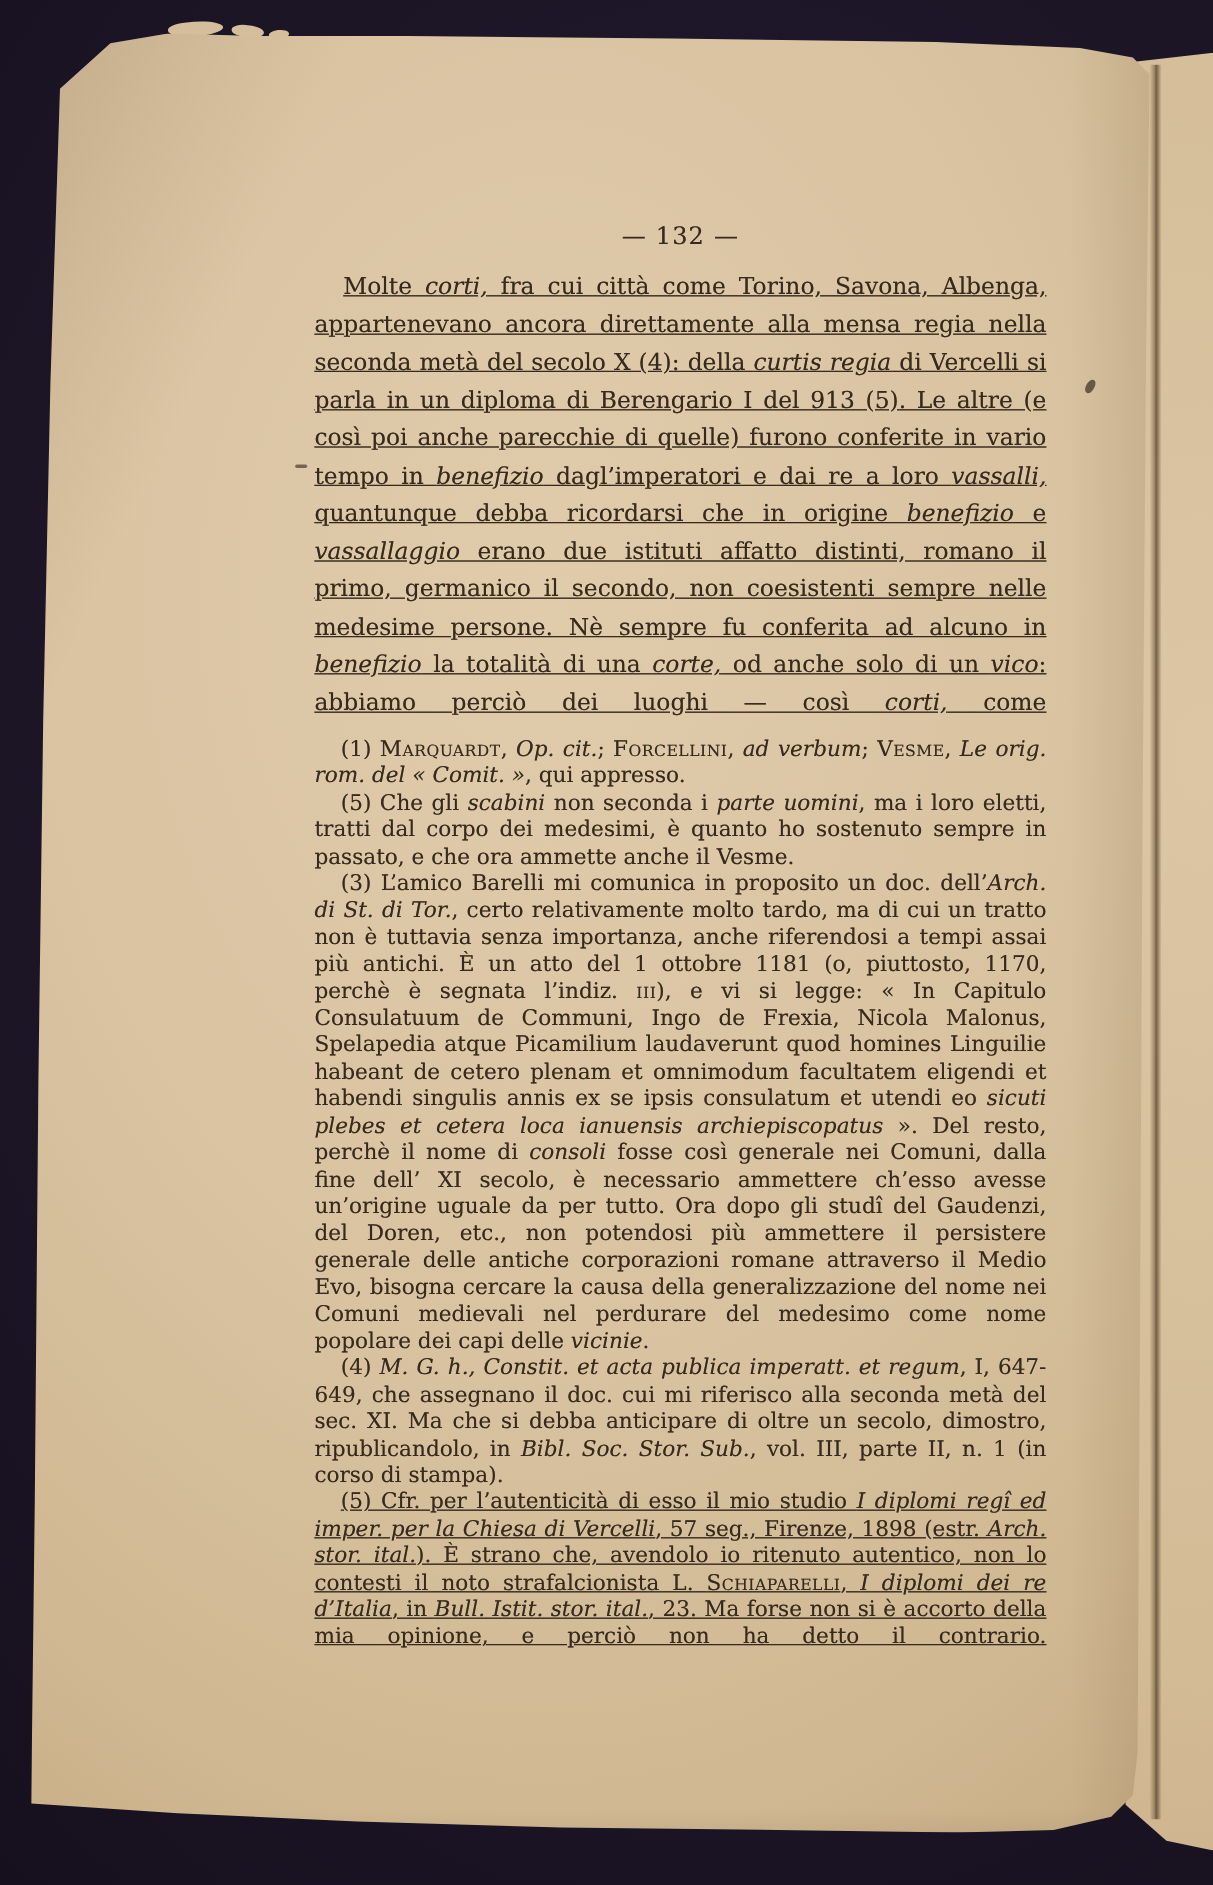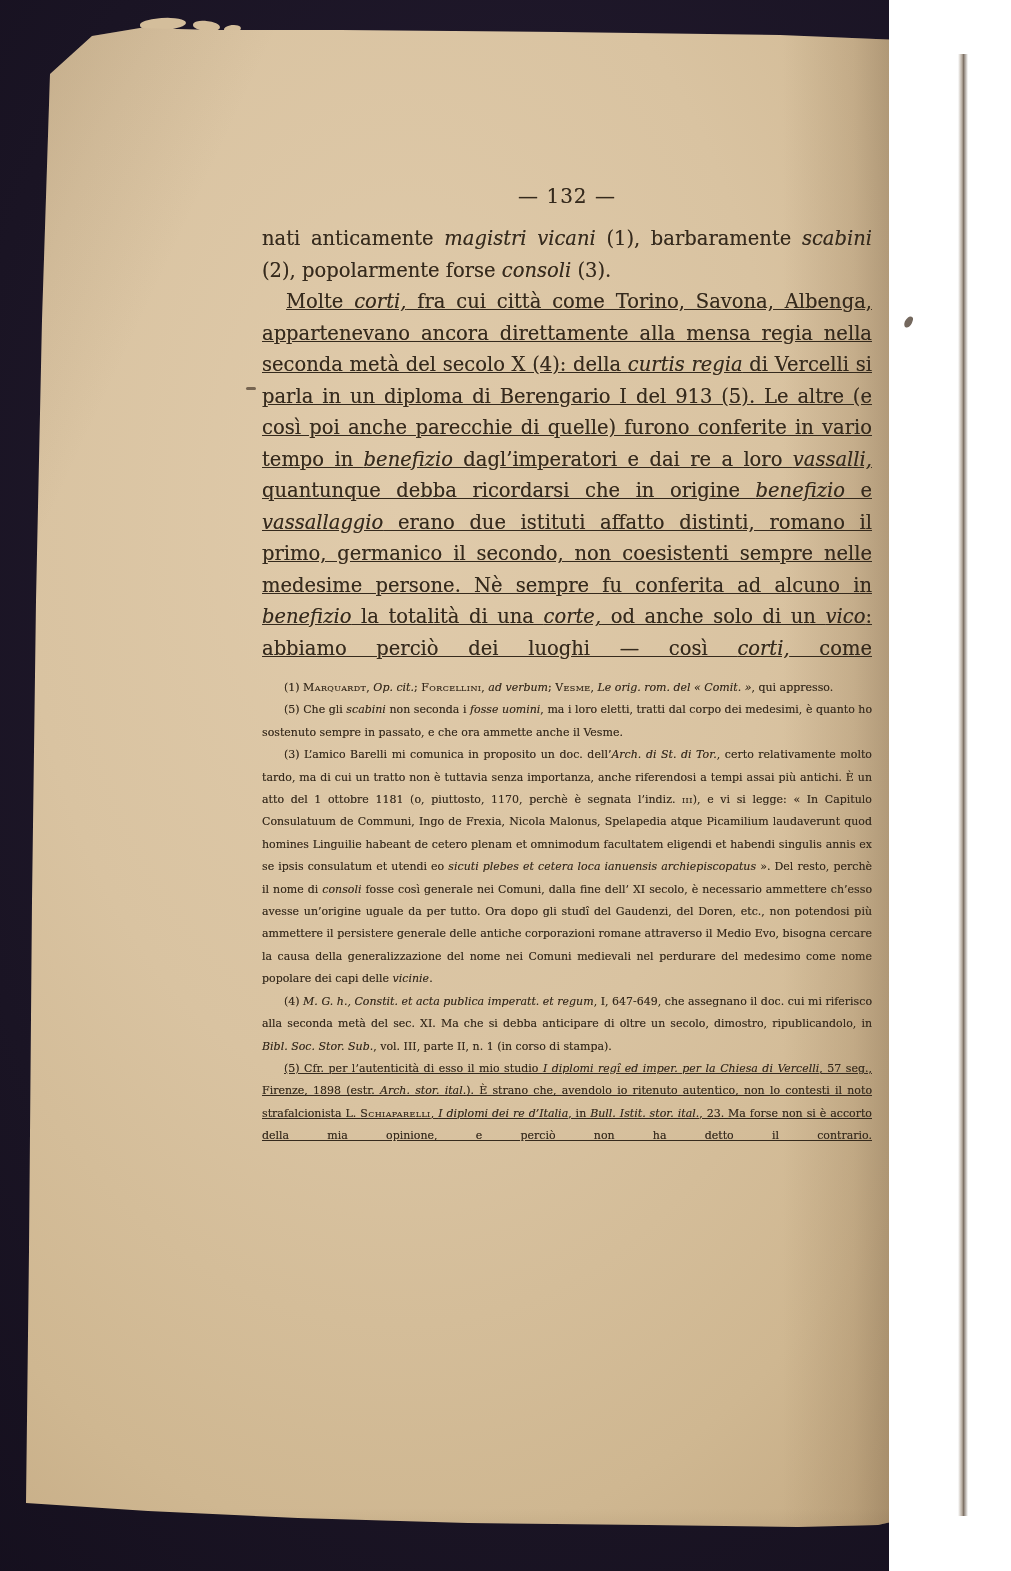--- a/index.html
+++ b/index.html
@@ -3,21 +3,21 @@
 <meta charset="utf-8">
 <style>
   html, body {
     margin: 0; padding: 0;
     width: 1011px; height: 1571px;
     overflow: hidden;
     font-family: "DejaVu Serif", serif;
   }
   .photo {
     position: relative;
-    width: 889px; height: 1571px;
+    width: 1011px; height: 1571px;
     background: radial-gradient(120% 100% at 60% 40%, #261d33 0%, #1a1424 55%, #110c19 100%);
   }
   
   .page-under {
     position: absolute; inset: 0;
     background:
       linear-gradient(to right, rgba(120,95,62,.35) 0%, rgba(0,0,0,0) 30%),
       radial-gradient(90% 80% at 100% 40%, #dcc6a4 0%, #d3bb96 60%, #c6ab83 100%);
     clip-path: polygon(940px 52px, 1011px 44px, 1011px 1542px, 972px 1534px, 938px 1504px, 936px 700px, 938px 300px);
   }
@@ -82,21 +82,21 @@
     line-height: 31.5px;
     text-align: justify;
     text-justify: inter-word;
     hyphens: auto;
     -webkit-hyphens: auto;
   }
   .indent { text-indent: 24px; }
   .flast { text-align-last: justify; text-decoration: underline; }
   .fns { margin-top: 13px; }
   .fn {
-    font-size: 11px;
+    font-size: 18px;
     line-height: 22.4px;
     text-align: justify;
     text-justify: inter-word;
     text-indent: 22px;
     hyphens: auto;
     -webkit-hyphens: auto;
   }
   .seg-i { font-style: italic; }
   .seg-sc { font-variant: small-caps; letter-spacing: .4px; }
 </style>
@@ -110,25 +110,24 @@
   <div class="chip chip2"></div>
   <div class="chip chip3"></div>
 
   <div class="page">
     <div class="speck"></div>
     <div class="margin-dash"></div>
 
     <div class="column">
       <div class="pageno">— 132 —</div>
 
-      <p class="main"><span class="seg-r">nati anticamente </span><span class="seg-i">magistri vicani</span><span class="seg-r"> (1), barbaramente </span><span class="seg-i">scabini</span><span class="seg-r"> (2), popolarmente forse </span><span class="seg-i">consoli</span><span class="seg-r"> (3).</span></p>
       <p class="main indent flast"><span class="seg-r">Molte </span><span class="seg-i">corti,</span><span class="seg-r"> fra cui città come Torino, Savona, Albenga, appartenevano ancora direttamente alla mensa regia nella seconda metà del secolo X (4): della </span><span class="seg-i">curtis regia</span><span class="seg-r"> di Vercelli si parla in un diploma di Berengario I del 913 (5). Le altre (e così poi anche parecchie di quelle) furono conferite in vario tempo in </span><span class="seg-i">benefizio</span><span class="seg-r"> dagl’imperatori e dai re a loro </span><span class="seg-i">vassalli,</span><span class="seg-r"> quantunque debba ricordarsi che in origine </span><span class="seg-i">benefizio</span><span class="seg-r"> e </span><span class="seg-i">vassallaggio</span><span class="seg-r"> erano due istituti affatto distinti, romano il primo, germanico il secondo, non coesistenti sempre nelle medesime persone. Nè sempre fu conferita ad alcuno in </span><span class="seg-i">benefizio</span><span class="seg-r"> la totalità di una </span><span class="seg-i">corte,</span><span class="seg-r"> od anche solo di un </span><span class="seg-i">vico</span><span class="seg-r">: abbiamo perciò dei luoghi — così </span><span class="seg-i">corti,</span><span class="seg-r"> come</span></p>
 
       <div class="fns">
         <p class="fn"><span class="seg-r">(1) </span><span class="seg-sc">Marquardt</span><span class="seg-r">, </span><span class="seg-i">Op. cit.</span><span class="seg-r">; </span><span class="seg-sc">Forcellini</span><span class="seg-r">, </span><span class="seg-i">ad verbum</span><span class="seg-r">; </span><span class="seg-sc">Vesme</span><span class="seg-r">, </span><span class="seg-i">Le orig. rom. del « Comit. »</span><span class="seg-r">, qui appresso.</span></p>
-        <p class="fn"><span class="seg-r">(5) Che gli </span><span class="seg-i">scabini</span><span class="seg-r"> non seconda i </span><span class="seg-i">fosse uomini</span><span class="seg-r">, ma i loro eletti, tratti dal corpo dei medesimi, è quanto ho sostenuto sempre in passato, e che ora ammette anche il Vesme.</span></p>
+        <p class="fn"><span class="seg-r">(5) Che gli </span><span class="seg-i">scabini</span><span class="seg-r"> non seconda i </span><span class="seg-i">parte uomini</span><span class="seg-r">, ma i loro eletti, tratti dal corpo dei medesimi, è quanto ho sostenuto sempre in passato, e che ora ammette anche il Vesme.</span></p>
         <p class="fn"><span class="seg-r">(3) L’amico Barelli mi comunica in proposito un doc. dell’</span><span class="seg-i">Arch. di St. di Tor.</span><span class="seg-r">, certo relativamente molto tardo, ma di cui un tratto non è tuttavia senza importanza, anche riferendosi a tempi assai più antichi. È un atto del 1 ottobre 1181 (o, piuttosto, 1170, perchè è segnata l’indiz. </span><span class="seg-sc">iii</span><span class="seg-r">), e vi si legge: « In Capitulo Consulatuum de Communi, Ingo de Frexia, Nicola Malonus, Spelapedia atque Picamilium laudaverunt quod homines Linguilie habeant de cetero plenam et omnimodum facultatem eligendi et habendi singulis annis ex se ipsis consulatum et utendi eo </span><span class="seg-i">sicuti plebes et cetera loca ianuensis archiepiscopatus</span><span class="seg-r"> ». Del resto, perchè il nome di </span><span class="seg-i">consoli</span><span class="seg-r"> fosse così generale nei Comuni, dalla fine dell’ XI secolo, è necessario ammettere ch’esso avesse un’origine uguale da per tutto. Ora dopo gli studî del Gaudenzi, del Doren, etc., non potendosi più ammettere il persistere generale delle antiche corporazioni romane attraverso il Medio Evo, bisogna cercare la causa della generalizzazione del nome nei Comuni medievali nel perdurare del medesimo come nome popolare dei capi delle </span><span class="seg-i">vicinie</span><span class="seg-r">.</span></p>
         <p class="fn"><span class="seg-r">(4) </span><span class="seg-i">M. G. h., Constit. et acta publica imperatt. et regum</span><span class="seg-r">, I, 647-649, che assegnano il doc. cui mi riferisco alla seconda metà del sec. XI. Ma che si debba anticipare di oltre un secolo, dimostro, ripublicandolo, in </span><span class="seg-i">Bibl. Soc. Stor. Sub.</span><span class="seg-r">, vol. III, parte II, n. 1 (in corso di stampa).</span></p>
         <p class="fn flast"><span class="seg-r">(5) Cfr. per l’autenticità di esso il mio studio </span><span class="seg-i">I diplomi regî ed imper. per la Chiesa di Vercelli</span><span class="seg-r">, 57 seg., Firenze, 1898 (estr. </span><span class="seg-i">Arch. stor. ital.</span><span class="seg-r">). È strano che, avendolo io ritenuto autentico, non lo contesti il noto strafalcionista L. </span><span class="seg-sc">Schiaparelli</span><span class="seg-r">, </span><span class="seg-i">I diplomi dei re d’Italia</span><span class="seg-r">, in </span><span class="seg-i">Bull. Istit. stor. ital.</span><span class="seg-r">, 23. Ma forse non si è accorto della mia opinione, e perciò non ha detto il contrario.</span></p>
       </div>
     </div>
   </div>
 </div>
 
 </body></html>

